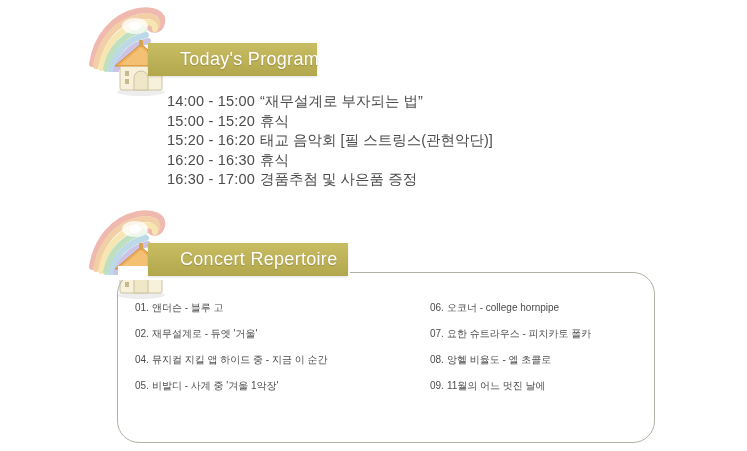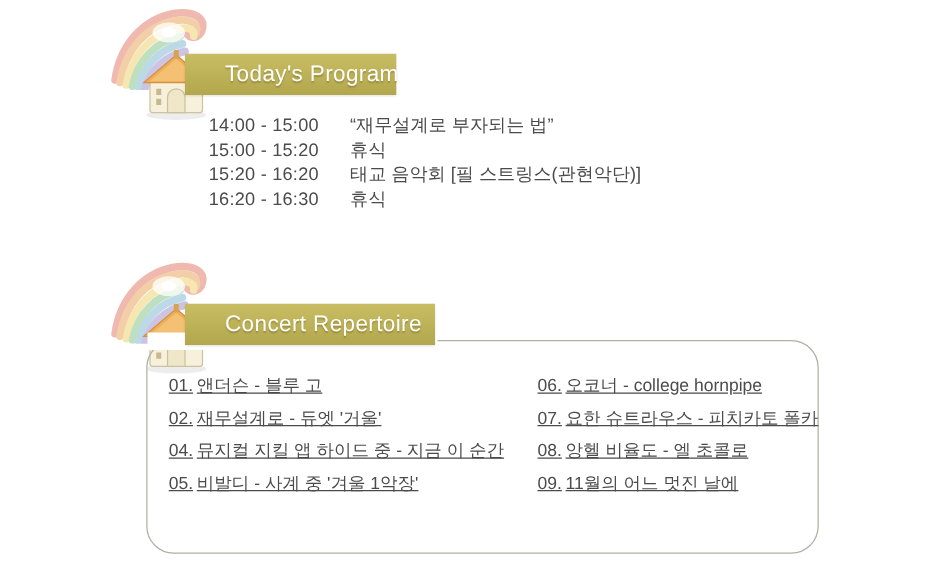--- a/index.html
+++ b/index.html
@@ -62,21 +62,20 @@
     white-space: nowrap;
   }
   .schedule-row {
     display: block;
   }
   .schedule-time {
     letter-spacing: 0.2px;
   }
   .schedule-desc {
     padding-left: 5px;
-    margin-left: 20px;
   }
   .schedule-subrow {
     display: block;
     padding-left: 78px;
   }
 
   
   #repertoire-panel {
     position: absolute;
     left: 117px;
@@ -100,25 +99,24 @@
   .rep-columns {
     position: absolute;
     left: 0;
     top: 0;
     width: 538px;
     height: 171px;
   }
   .rep-col {
     position: absolute;
     top: 22px;
-    font-size: 14px;
+    font-size: 10px;
     line-height: 26px;
     color: #4b4b4b;
     white-space: nowrap;
-    text-decoration: underline;
   }
   #rep-col-left  { left: 17px; }
   #rep-col-right { left: 296px; margin-left: 16px; }
   .rep-item { display: block; }
   .rep-num { padding-right: 3px; }
 </style>
 </head>
 <body>
 
 <div class="motif" id="motif-program" style="left:88px; top:2px;">
@@ -163,20 +161,23 @@
   </span>
 
   <span class="schedule-row">
     <span class="schedule-time">15:20 - 16:20</span><span class="schedule-desc">태교 음악회 [필 스트링스(관현악단)]</span>
   </span>
 
   <span class="schedule-row">
     <span class="schedule-time">16:20 - 16:30</span><span class="schedule-desc">휴식</span>
   </span>
 
+  <span class="schedule-row">
+    <span class="schedule-time">16:30 - 17:00</span><span class="schedule-desc">경품추첨 및 사은품 증정</span>
+  </span>
 
 </div>
 
 <div class="motif" id="motif-repertoire" style="left:88px; top:205px;">
   <svg class="rainbow" width="110" height="70" viewBox="0 0 110 70">
     <g fill="none" stroke-linecap="round">
       <path d="M4,62 C8,34 26,14 50,9 C66,6 76,12 74,21 C72,29 63,30 61,24" stroke="#f0b9b0" stroke-width="6"></path>
       <path d="M8,64 C12,38 29,19 51,15 C64,12 71,17 69,24" stroke="#f3cfa8" stroke-width="6"></path>
       <path d="M13,66 C17,42 33,25 54,21 C63,19 68,22 67,27" stroke="#f6e7b2" stroke-width="6"></path>
       <path d="M18,67 C22,46 37,31 56,27" stroke="#bedfc0" stroke-width="6"></path>

